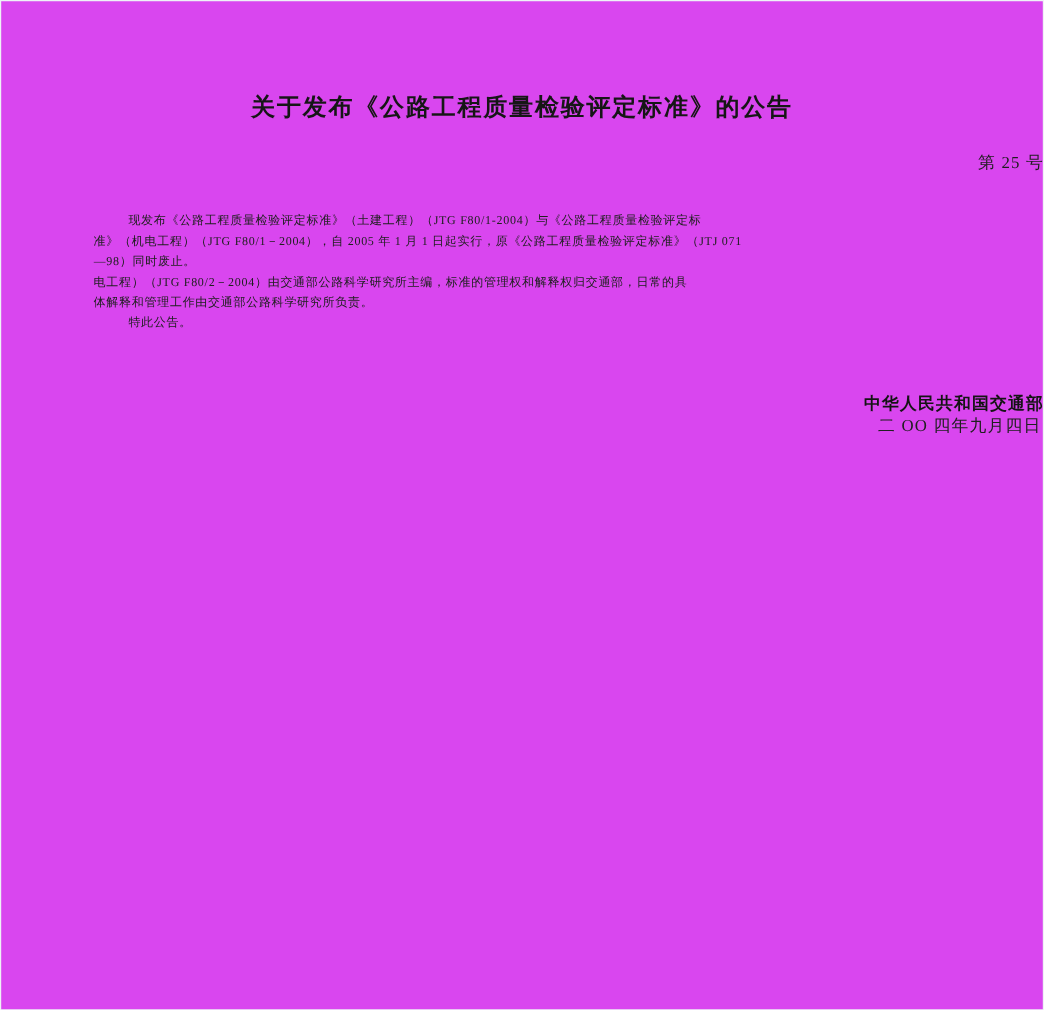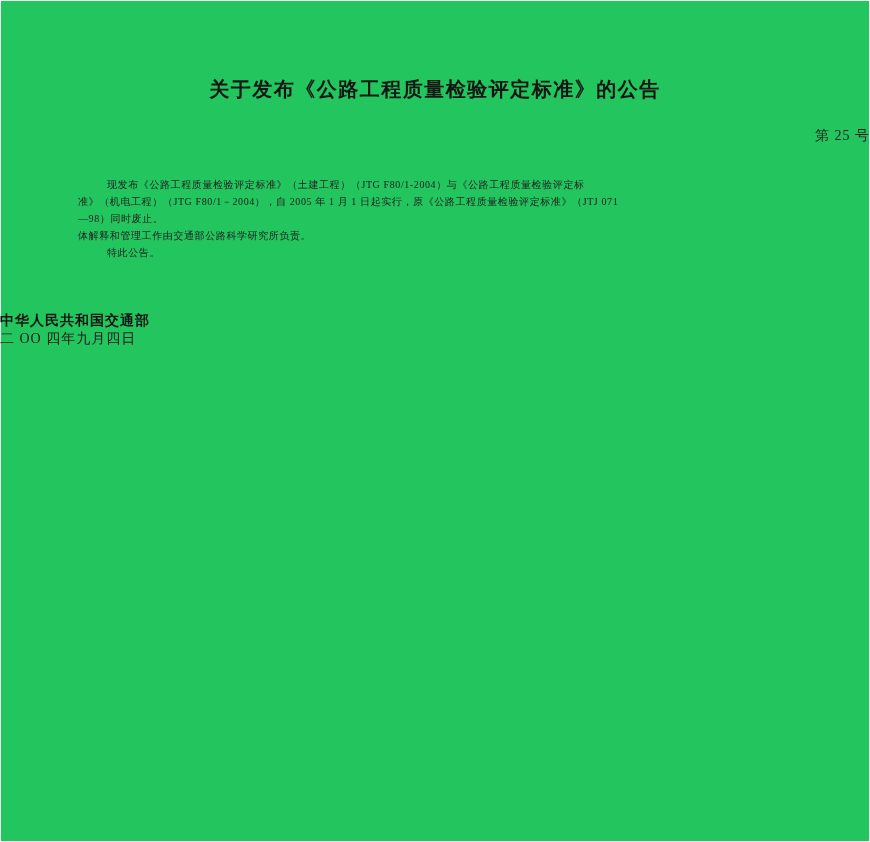--- a/index.html
+++ b/index.html
@@ -6,21 +6,21 @@
   html, body {
     width: 870px;
     height: 842px;
     background: #ffffff;
     overflow: hidden;
   }
   .page {
     position: relative;
     width: 870px;
     height: 842px;
-    background: #22c55e;
+    background: #d946ef;
     box-shadow: inset 0 0 0 1px #eef2f6;
     font-family: "Liberation Serif", "DejaVu Serif", serif;
     color: #1d1d1d;
   }
   .announcement-title {
     padding-top: 76px;
     text-align: center;
     font-size: 20px;
     font-weight: bold;
     letter-spacing: 1.5px;
@@ -43,21 +43,21 @@
   }
   .para-line {
     white-space: nowrap;
     overflow: hidden;
   }
   .para-line.indent {
     padding-left: 29px;
   }
   .signature-block {
     margin-top: 51px;
-    padding-right: 77px;
+    text-align: right;
     font-size: 14px;
     letter-spacing: 1px;
   }
   .issuer-name {
     font-weight: bold;
     line-height: 18px;
     color: #141414;
   }
   .issue-date {
     line-height: 18px;
@@ -76,20 +76,21 @@
 
   <div class="doc-body">
 
     <div>
       <div class="para-line indent">现发布《公路工程质量检验评定标准》（土建工程）（JTG F80/1-2004）与《公路工程质量检验评定标</div>
       <div class="para-line">准》（机电工程）（JTG F80/1－2004），自 2005 年 1 月 1 日起实行，原《公路工程质量检验评定标准》（JTJ 071</div>
       <div class="para-line">—98）同时废止。</div>
     </div>
 
     <div>
+      <div class="para-line">电工程）（JTG F80/2－2004）由交通部公路科学研究所主编，标准的管理权和解释权归交通部，日常的具</div>
       <div class="para-line">体解释和管理工作由交通部公路科学研究所负责。</div>
     </div>
 
 
     <div>
       <div class="para-line indent">特此公告。</div>
     </div>
 
   </div>
 

